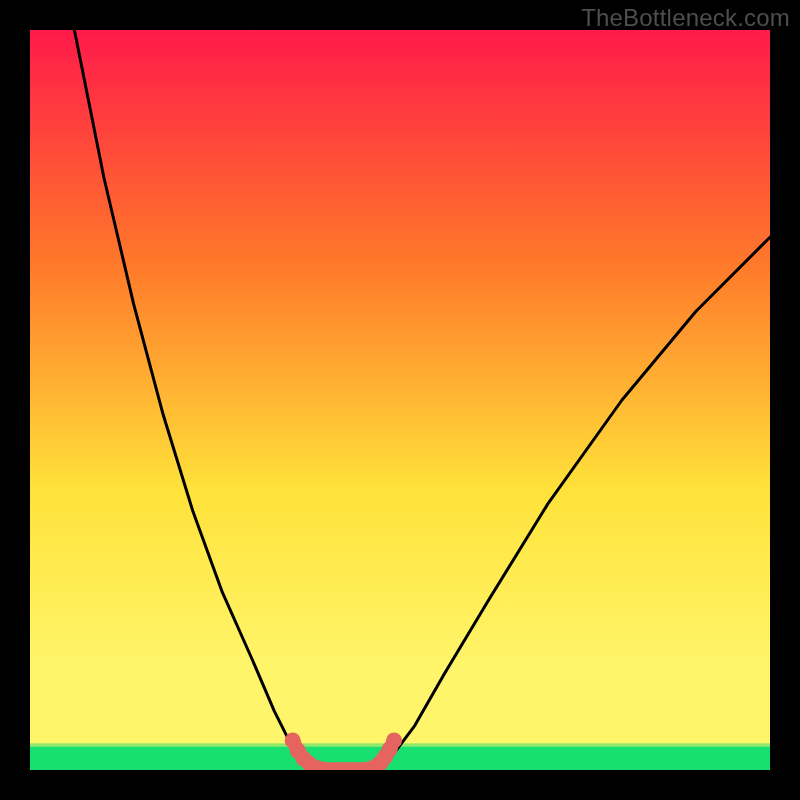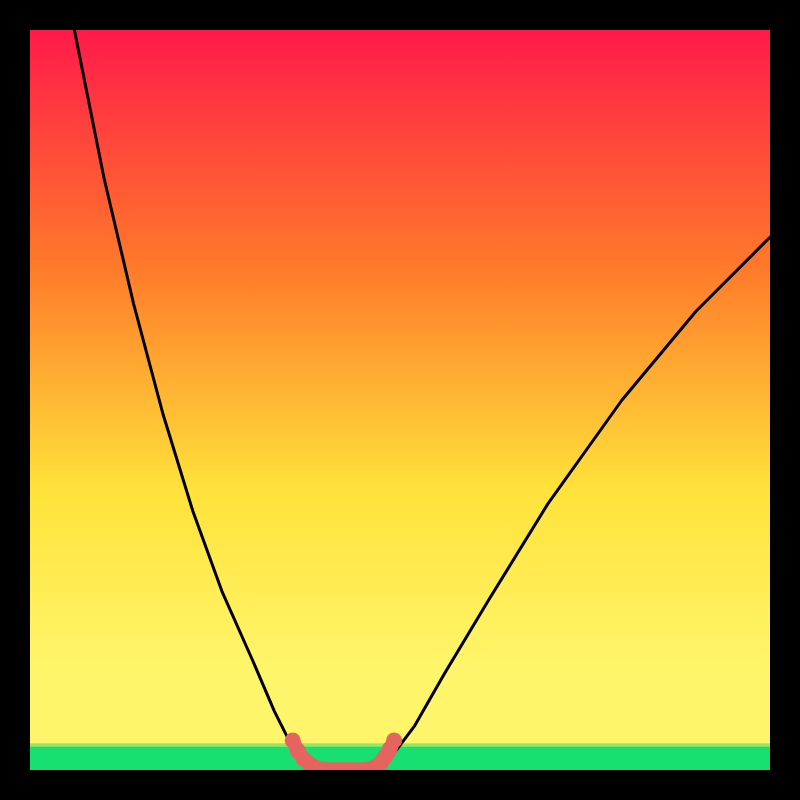--- a/index.html
+++ b/index.html
@@ -34,20 +34,21 @@
     height: 740px;
   }
   svg {
     display: block;
   }
 </style>
 </head>
 <body>
 
 <div class="frame">
+  <div class="watermark">TheBottleneck.com</div>
   <div class="plot-area">
     <svg id="chart-svg" width="740" height="740" viewBox="0 0 740 740">
         <defs>
           <linearGradient id="bg-grad" x1="0" y1="0" x2="0" y2="1">
             <stop offset="0%" stop-color="#ff1a4a"></stop>
             <stop offset="32%" stop-color="#ff7a2a"></stop>
             <stop offset="62%" stop-color="#ffe23a"></stop>
             <stop offset="86%" stop-color="#fff56a"></stop>
             <stop offset="100%" stop-color="#fff56a"></stop>
           </linearGradient>

